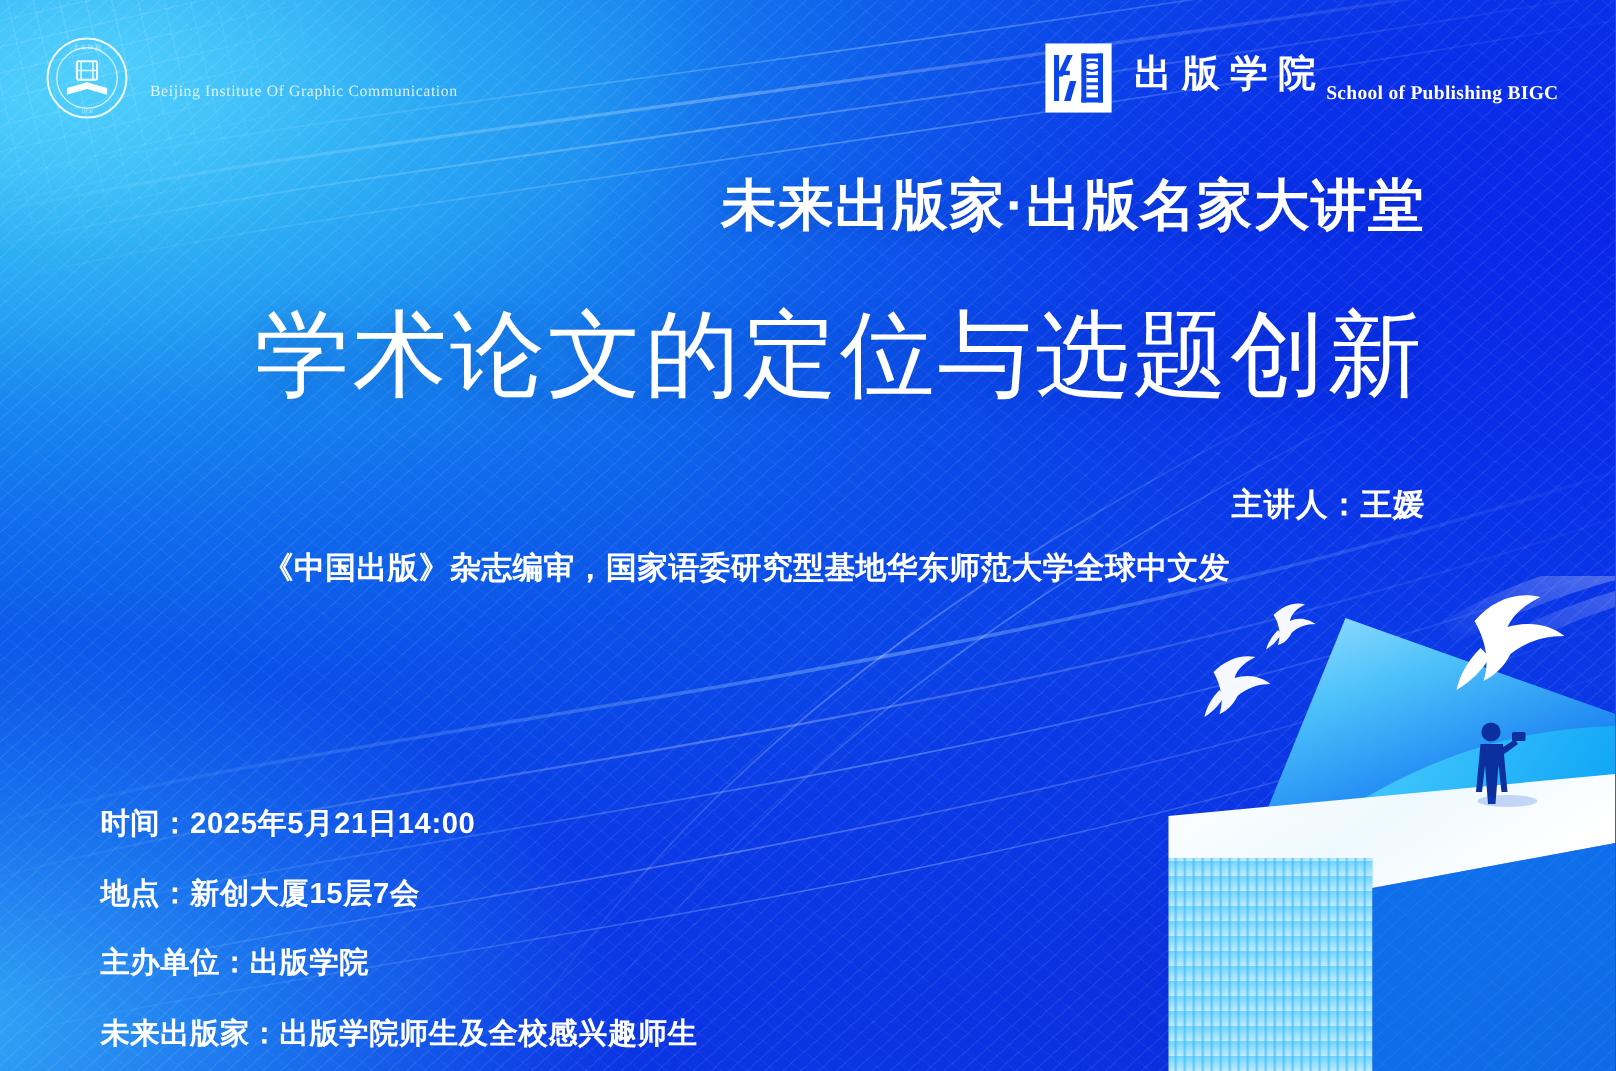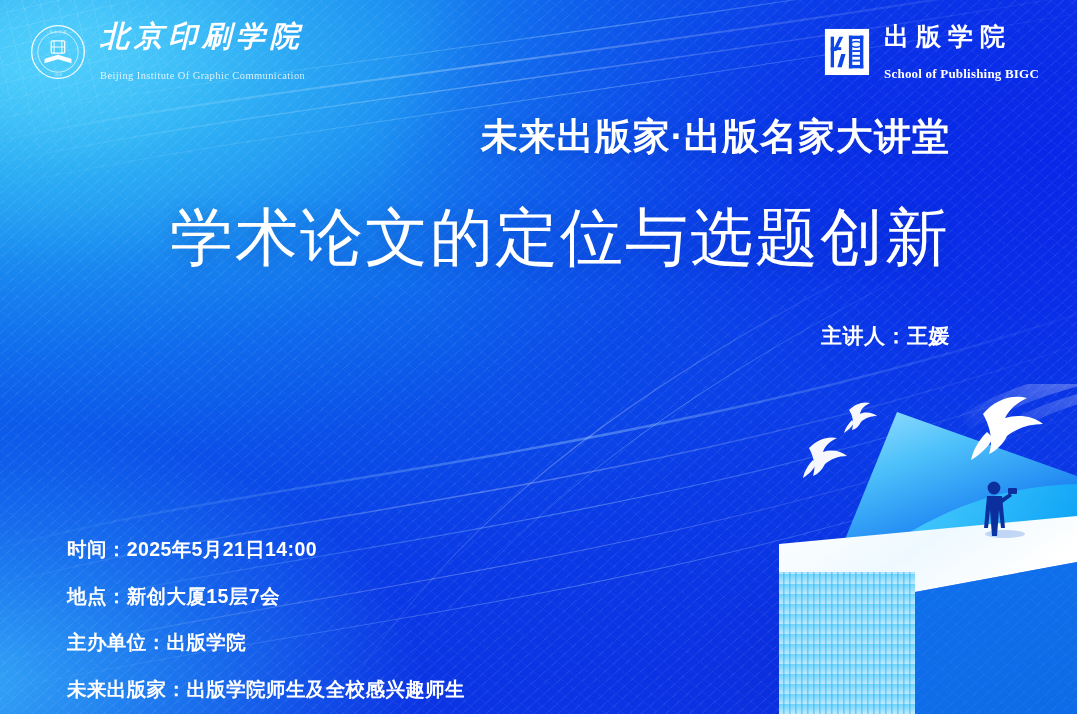--- a/index.html
+++ b/index.html
@@ -80,21 +80,21 @@
     font-family:"Liberation Serif","DejaVu Serif",serif;font-style:italic;
     white-space:nowrap;
   }
   .uni-en{
     font-size:10.5px;color:rgba(255,255,255,.80);letter-spacing:.4px;margin-top:20px;
     font-family:"Liberation Serif","DejaVu Serif",serif;white-space:nowrap;
   }
 
   .brand-right{display:flex;align-items:center;gap:13px;}
   .mark{width:48px;height:50px;flex:none;}
-  .brand-right-text{display:flex;flex-direction:column;line-height:1;}
+  .brand-right-text{display:flex;flex-direction:row;line-height:1;}
   .sch-cn{
     font-size:25px;color:#fff;font-weight:700;letter-spacing:7px;white-space:nowrap;
   }
   .sch-en{
     font-size:13px;color:#fff;font-weight:700;margin-top:18px;letter-spacing:.2px;
     font-family:"Liberation Serif","DejaVu Serif",serif;white-space:nowrap;
   }
 
   
   .content{position:absolute;left:50px;top:116px;width:900px;z-index:5;text-align:right;}
@@ -180,21 +180,20 @@
         <path d="M26,62 L50,55 L74,62 L74,70 L50,63 L26,70 Z" fill="#ffffff" opacity=".95"></path>
         <path d="M50,55 L50,63" stroke="#ffffff" stroke-width="2" opacity=".95"></path>
         <rect x="38" y="30" width="24" height="22" rx="2" fill="none" stroke="#ffffff" stroke-width="2.4" opacity=".95"></rect>
         <path d="M43,30 L43,52 M57,30 L57,52 M38,41 L62,41" stroke="#ffffff" stroke-width="1.8" opacity=".9"></path>
         <g opacity=".62" fill="#ffffff" font-size="7" font-family="'Liberation Serif',serif">
           <text x="50" y="16" text-anchor="middle">北 京 印 刷</text>
           <text x="50" y="92" text-anchor="middle">1958</text>
         </g>
       </svg>
       <div class="brand-left-text">
-        <div class="uni-cn">北京印刷学院</div>
         <div class="uni-en">Beijing Institute Of Graphic Communication</div>
       </div>
     </div>
 
     <div class="brand-right">
       <svg class="mark" viewBox="0 0 100 104">
         <rect x="4" y="4" width="92" height="96" fill="#ffffff"></rect>
         <g fill="#0c45e8">
           <rect x="16" y="20" width="7" height="64"></rect>
           <rect x="16" y="42" width="22" height="6"></rect>
@@ -215,20 +214,21 @@
         <div class="sch-en">School of Publishing BIGC</div>
       </div>
     </div>
   </div>
 
   <div class="content">
     <div class="kicker">未来出版家·出版名家大讲堂</div>
     <div class="headline">学术论文的定位与选题创新</div>
     <div class="speaker">主讲人：王媛</div>
     <div class="bio">
+      <div>《中国出版》杂志编审，国家语委研究型基地华东师范大学全球中文发</div>
     </div>
   </div>
 
   <div class="details">
     <div class="detail-row">时间：2025年5月21日14:00</div>
     <div class="detail-row">地点：新创大厦15层7会</div>
     <div class="detail-row">主办单位：出版学院</div>
     <div class="detail-row">未来出版家：出版学院师生及全校感兴趣师生</div>
   </div>
 

